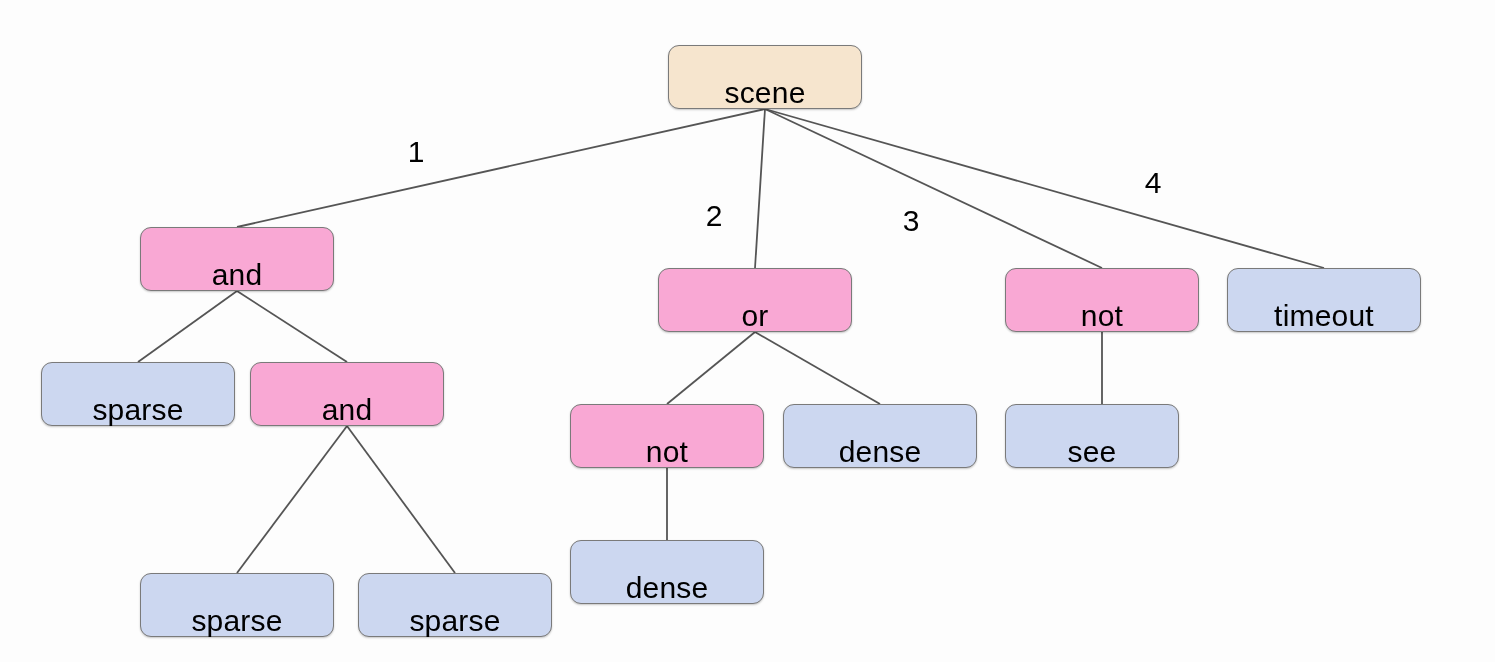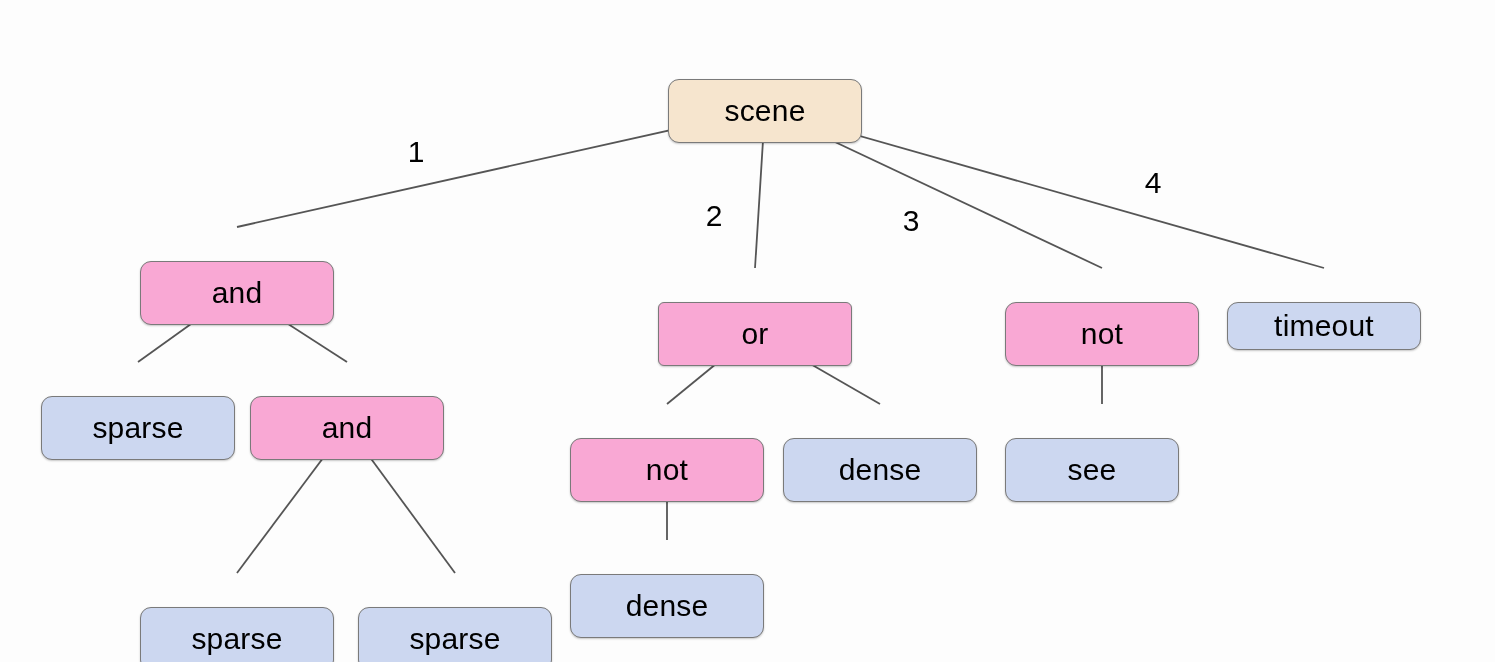--- a/index.html
+++ b/index.html
@@ -22,29 +22,28 @@
     width: 1495px;
     height: 662px;
     pointer-events: none;
   }
   .node {
     position: absolute;
     box-sizing: border-box;
     border: 1.6px solid #7a7a7a;
     border-radius: 11px;
     display: flex;
-    align-items: center;
+    align-items: flex-end;
     justify-content: center;
     color: #000000;
     font-size: 30px;
     line-height: 1;
     letter-spacing: 0.2px;
     box-shadow: 0 1px 2px rgba(0,0,0,0.22);
     white-space: nowrap;
-    margin-top: 34px;
   }
   .node.op      { background: #f9a8d4; }
   .node.term    { background: #ccd7f0; }
   .node.root    { background: #f6e5ce; }
   .edge-label {
     position: absolute;
     color: #000000;
     font-size: 30px;
     line-height: 1;
     transform: translate(-50%, -50%);
@@ -69,27 +68,27 @@
       <line x1="667" y1="468" x2="667" y2="540" stroke="#555555" stroke-width="1.8"></line>
       <line x1="1102" y1="332" x2="1102" y2="404" stroke="#555555" stroke-width="1.8"></line>
     </svg>
   <div id="node-layer">
       <div class="node root" style="left: 668px; top: 45px; width: 194px; height: 64px;">
         <span>scene</span>
       </div>
       <div class="node op" style="left: 140px; top: 227px; width: 194px; height: 64px;">
         <span>and</span>
       </div>
-      <div class="node op" style="left: 658px; top: 268px; width: 194px; height: 64px; border-radius: 6px;">
+      <div class="node op" style="left: 658px; top: 268px; width: 194px; height: 64px;">
         <span>or</span>
       </div>
       <div class="node op" style="left: 1005px; top: 268px; width: 194px; height: 64px;">
         <span>not</span>
       </div>
-      <div class="node term" style="left: 1227px; top: 268px; width: 194px; height: 48px;">
+      <div class="node term" style="left: 1227px; top: 268px; width: 194px; height: 64px;">
         <span>timeout</span>
       </div>
       <div class="node term" style="left: 41px; top: 362px; width: 194px; height: 64px;">
         <span>sparse</span>
       </div>
       <div class="node op" style="left: 250px; top: 362px; width: 194px; height: 64px;">
         <span>and</span>
       </div>
       <div class="node op" style="left: 570px; top: 404px; width: 194px; height: 64px;">
         <span>not</span>

